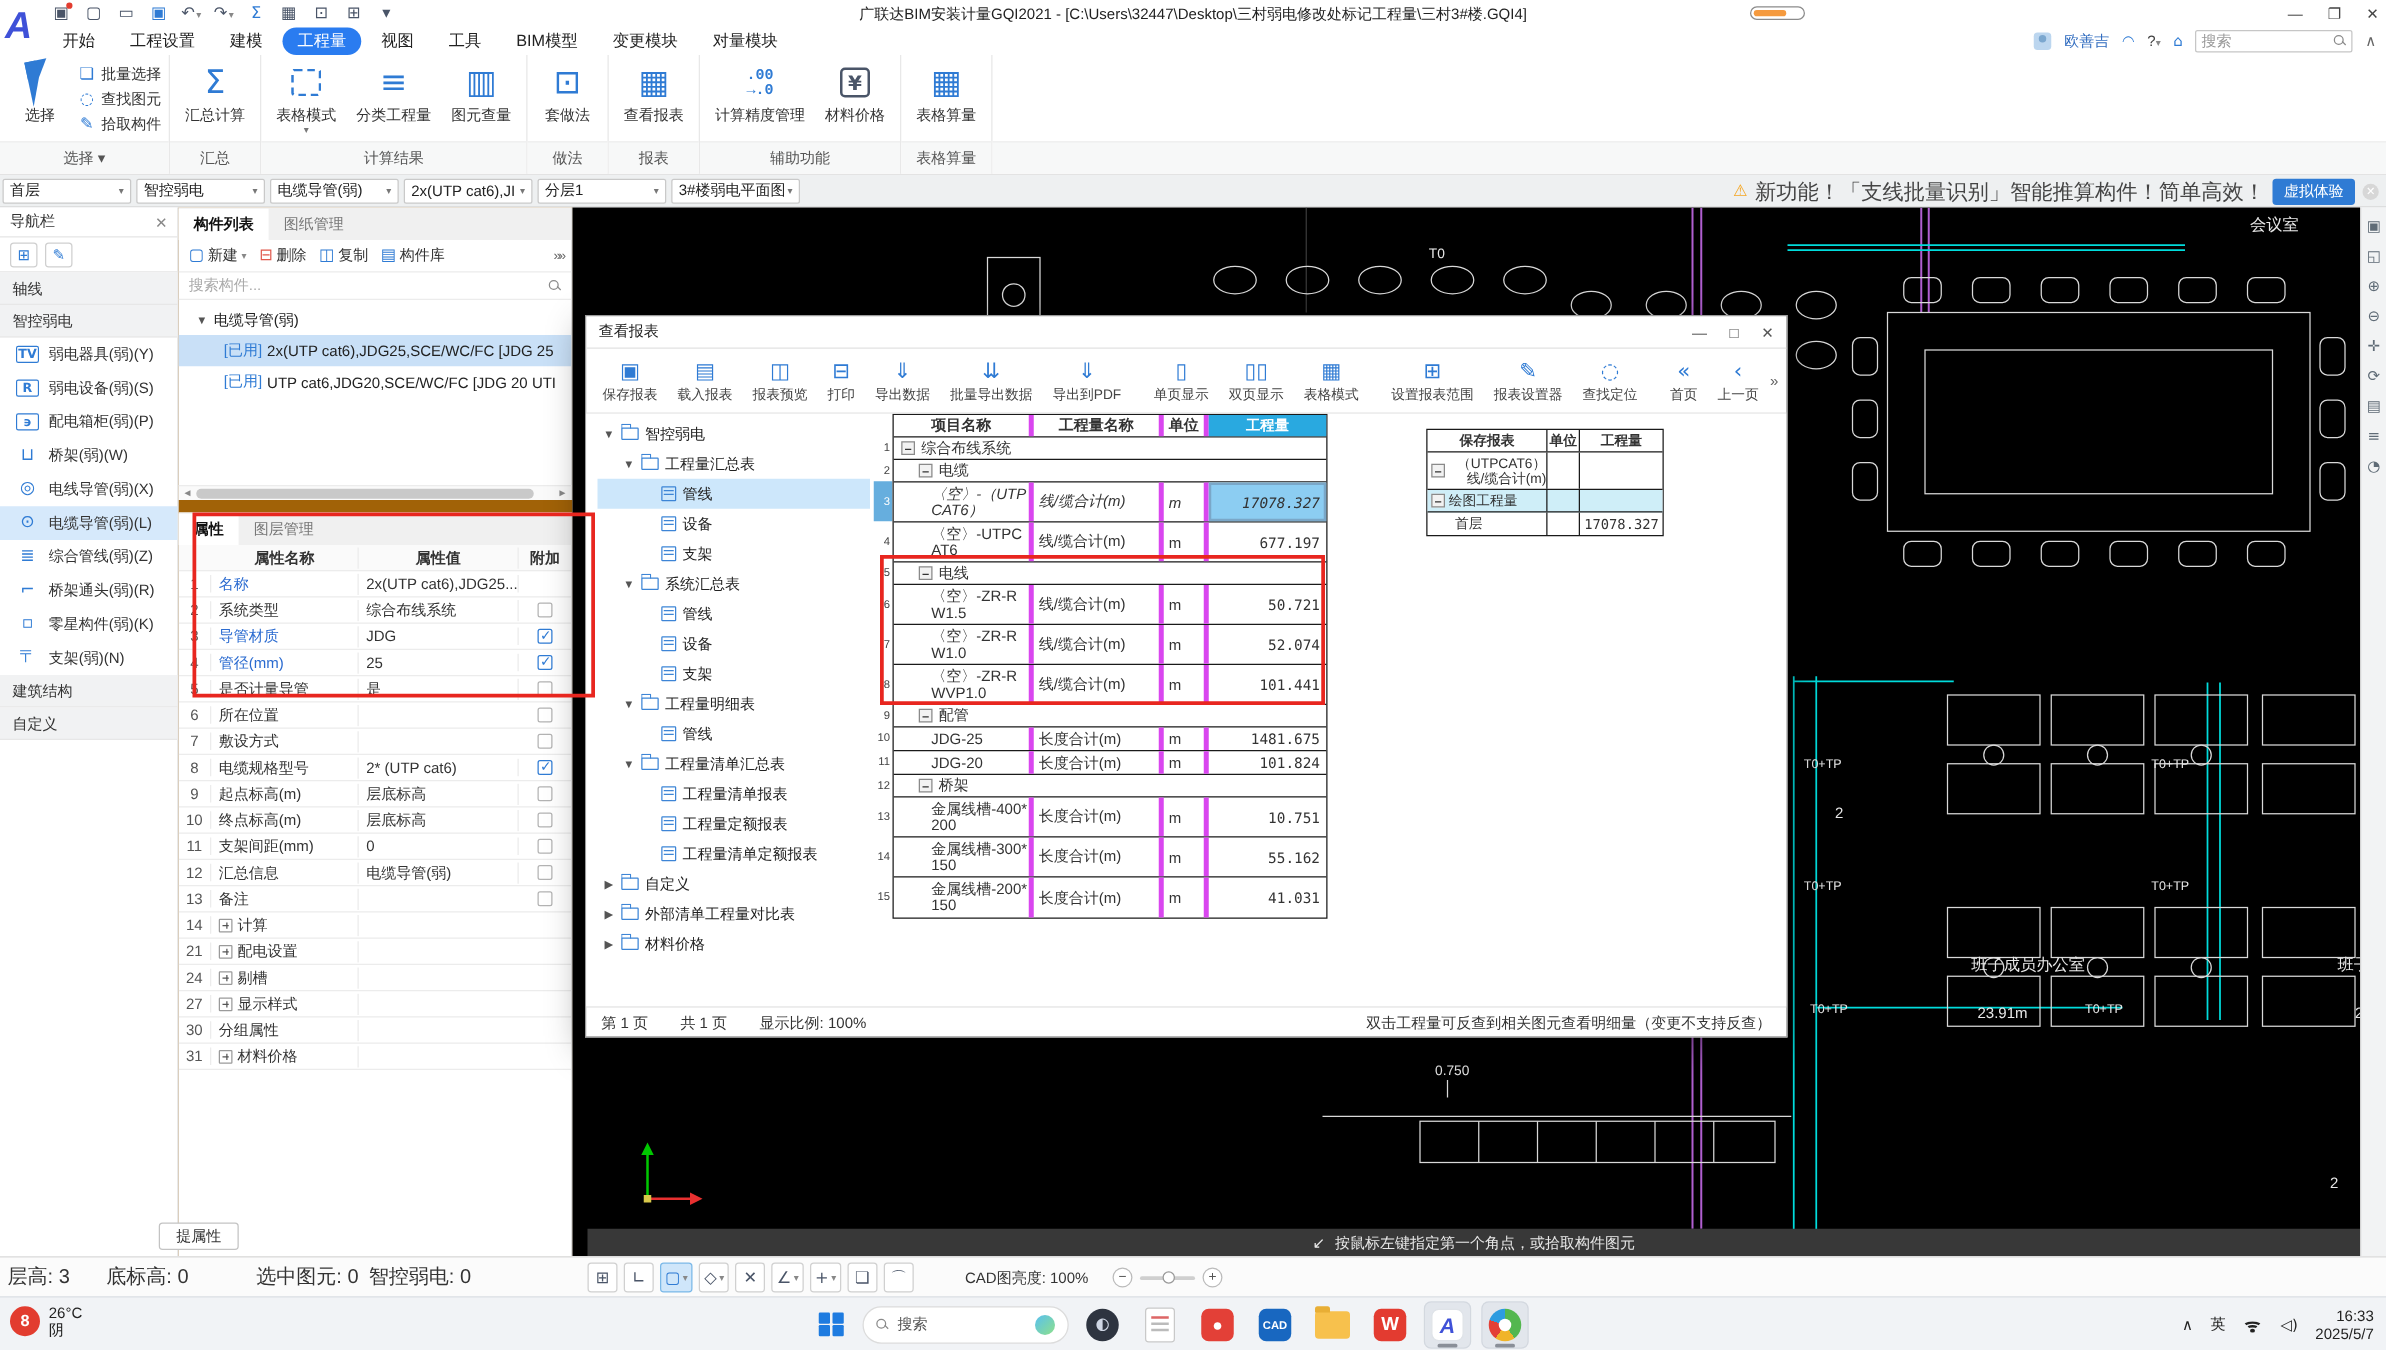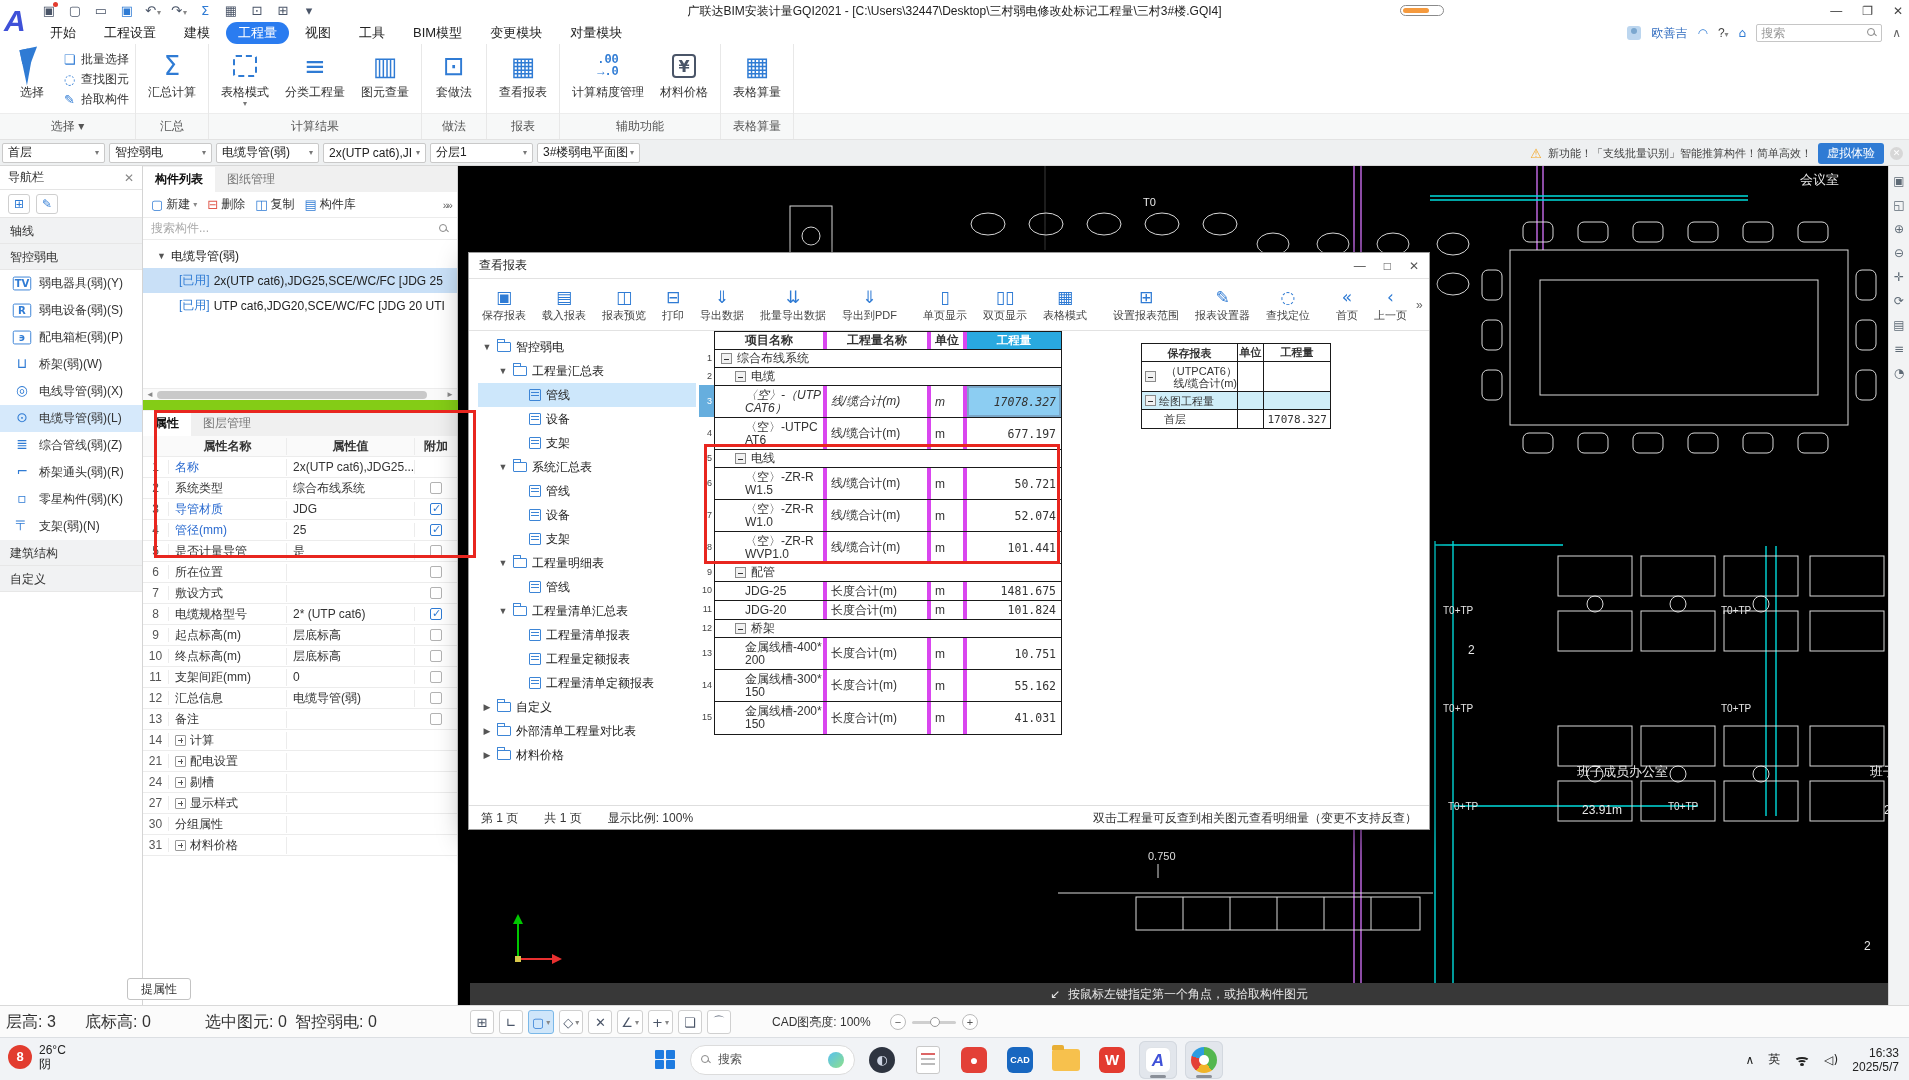--- a/index.html
+++ b/index.html
@@ -52,37 +52,37 @@
   .smallstack{display:flex;flex-direction:column;justify-content:flex-start;gap:2px;padding-top:4px;}
   .btn-small{display:flex;align-items:center;gap:4px;font-size:12px;color:#333;height:18px;cursor:default;white-space:nowrap;}
   .btn-small .sic{color:#2f7bd4;font-size:13px;width:15px;text-align:center;}
 
   
   .contextbar{position:absolute;left:0;top:140px;width:1909px;height:26px;background:#eef0f1;border-bottom:1px solid #d8d8d8;display:flex;align-items:center;gap:4px;padding-left:2px;}
   .dropdown{width:103px;height:20px;background:#fff;border:1px solid #c9c9c9;border-radius:2px;display:flex;align-items:center;justify-content:space-between;padding:0 5px;font-size:12px;color:#222;white-space:nowrap;overflow:hidden;}
   .dropdown .arr{font-size:8px;color:#777;flex:none;}
   .banner{position:absolute;right:6px;top:0;height:26px;display:flex;align-items:center;gap:6px;}
   .bell{color:#f5a623;font-size:13px;}
-  .banner-text{color:#444;font-size:11px;}
+  .banner-text{color:#444;font-size:17px;}
   .banner-btn{background:#2f7bd4;color:#fff;border-radius:3px;padding:2px 9px;font-size:12px;cursor:default;}
   .banner-x{width:13px;height:13px;border-radius:50%;background:#d7d7d7;color:#fff;font-size:9px;line-height:13px;text-align:center;}
 
   
   .main{position:absolute;left:0;top:166px;width:1909px;height:839px;background:#f0f0f0;}
   .nav-panel{position:absolute;left:0;top:0;width:143px;height:839px;background:#fff;border-right:1px solid #d4d4d4;}
   .nav-head{height:24px;display:flex;align-items:center;justify-content:space-between;padding:0 8px;border-bottom:1px solid #e5e5e5;color:#333;}
   .nav-tools{height:28px;display:flex;align-items:center;gap:6px;padding:0 8px;border-bottom:1px solid #e5e5e5;}
   .nav-toolbtn{width:22px;height:20px;border:1px solid #cfcfcf;border-radius:3px;color:#2f7bd4;font-size:12px;text-align:center;line-height:18px;background:#fff;}
   .nav-sec{height:26px;line-height:26px;padding-left:10px;background:#f1f2f3;border-bottom:1px solid #e7e7e7;color:#333;}
   .nav-item{height:27px;display:flex;align-items:center;gap:7px;padding-left:12px;color:#333;cursor:default;white-space:nowrap;}
   .nav-item.sel{background:#d6e9fb;}
   .nav-ic{color:#2f7bd4;font-size:11px;min-width:20px;text-align:center;border:1px solid #2f7bd4;border-radius:2px;line-height:13px;height:15px;padding:0 1px;font-weight:bold;transform:scale(.92);}
   .nav-ic.noborder{border:none;font-size:15px;font-weight:normal;}
 
-  .center-col{position:absolute;left:143px;top:0;width:315px;height:839px;background:#84cc16;}
+  .center-col{position:absolute;left:143px;top:0;width:315px;height:839px;background:#a16207;}
   .comp-panel{position:absolute;left:0;top:0;width:315px;height:234px;background:#fff;border-right:1px solid #d4d4d4;display:flex;flex-direction:column;}
   .panel-tabs{height:26px;background:#f0f0f0;display:flex;align-items:flex-end;}
   .ptab{padding:4px 12px;font-size:12px;color:#777;background:#f0f0f0;cursor:default;}
   .ptab.active{background:#fff;color:#111;font-weight:bold;}
   .comp-toolbar{height:26px;display:flex;align-items:center;gap:10px;padding:0 8px;border-bottom:1px solid #ececec;position:relative;}
   .ctb{display:flex;align-items:center;gap:3px;color:#333;cursor:default;}
   .ctb .cic{color:#2f7bd4;font-size:13px;}
   .ctb .cic.red{color:#e05a4e;}
   .ctb .dd{font-size:8px;color:#888;}
   .ctb-more{position:absolute;right:6px;color:#666;font-size:11px;letter-spacing:-2px;}

